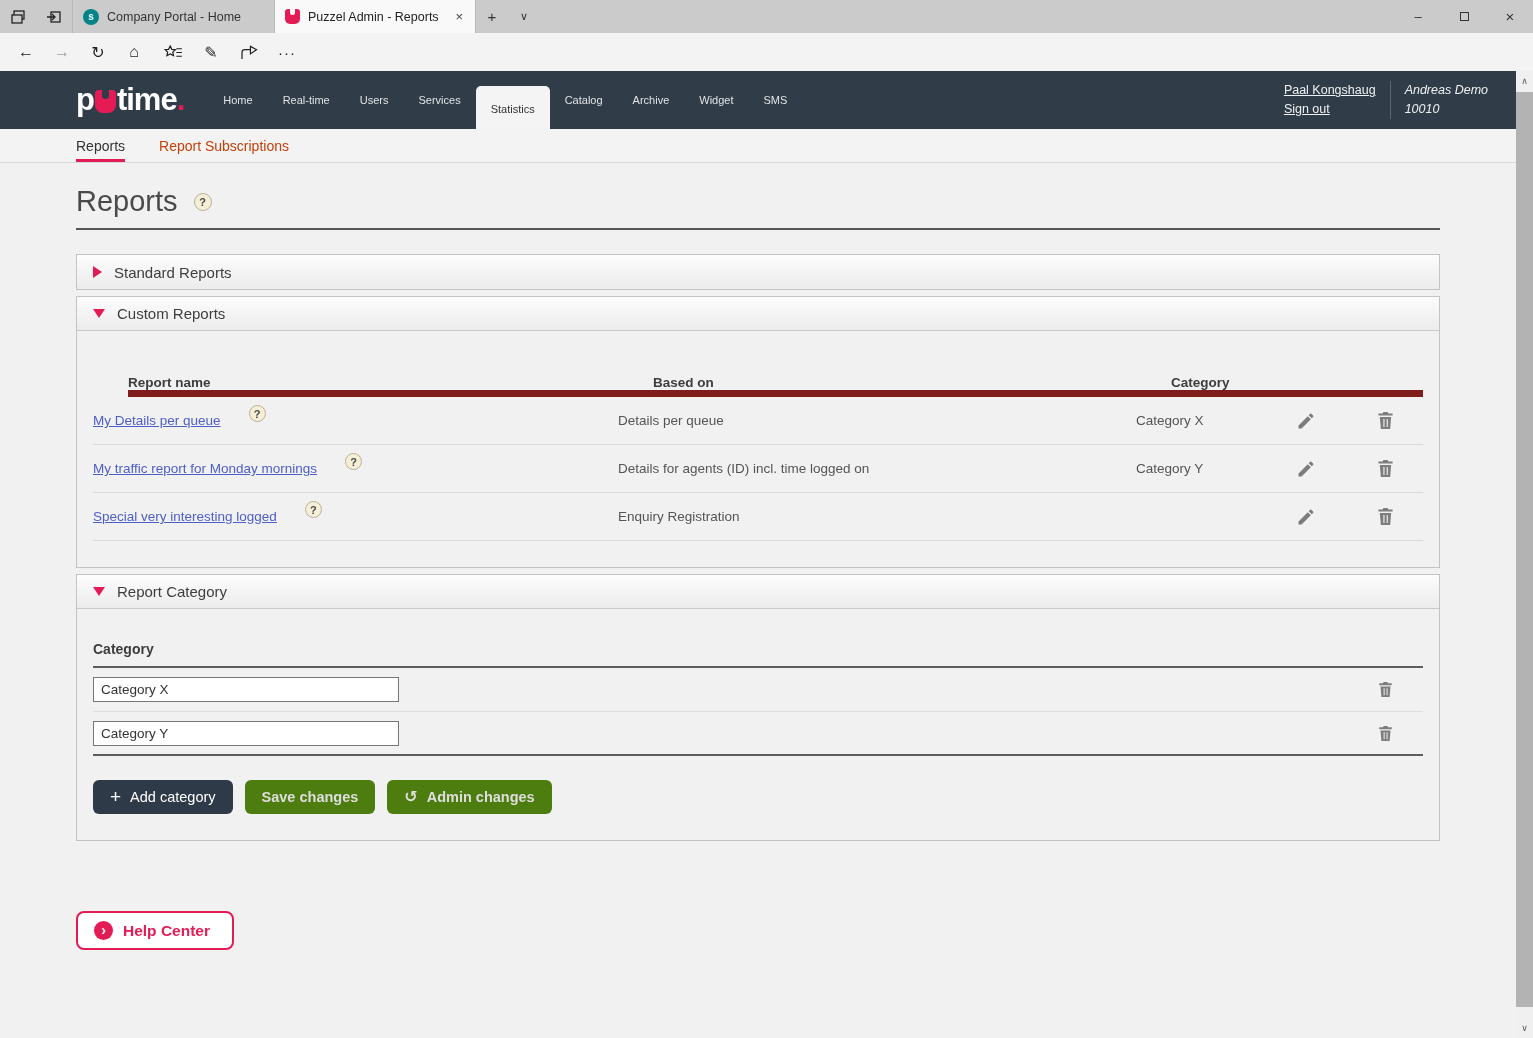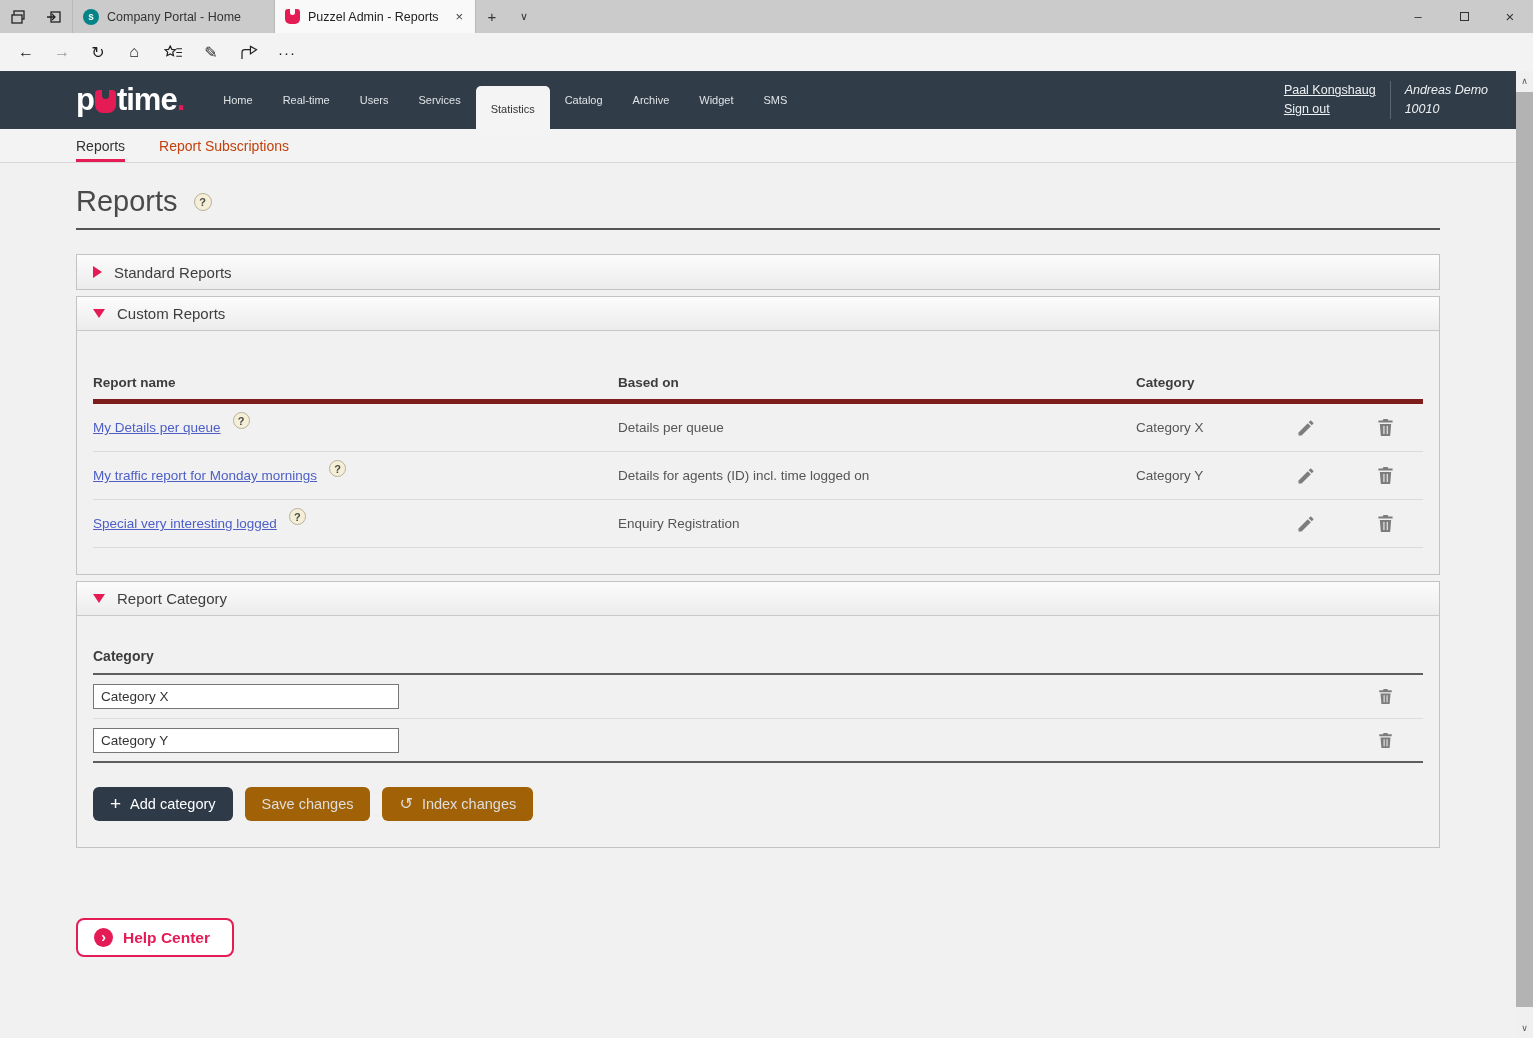--- a/index.html
+++ b/index.html
@@ -90,41 +90,41 @@
   .sec-head-only { border-bottom:none; }
   .sec-body { padding:0 16px 26px 16px; }
 
   .filter-row { padding-top:30px; display:flex; justify-content:flex-end; }
   .filter-input { width:104px; height:24px; border:1px solid #999; border-radius:5px; padding:0 8px; font-size:13px; color:#333;
                   background:#fff; outline:none; }
   .filter-input::placeholder { color:#8a8a8a; }
 
   .rtable { margin-top:44px; }
   .trow { display:grid; grid-template-columns:525px 518px 130px 80px 78px; align-items:center; }
-  .thead { padding-bottom:9px; border-bottom:5px solid #7f1d1d; font-size:13.5px; font-weight:bold; color:#3d3d3d; }
+  .thead { border-bottom:7px solid #7f1d1d; font-size:13.5px; font-weight:bold; color:#3d3d3d;margin-left:35px; }
   .tr { height:48px; border-bottom:1px solid #dadada; font-size:13.5px; color:#555; }
   .rlink { color:#4d5ec7; text-decoration:underline; }
   .tr .qmark { width:17px; height:17px; margin-left:12px; transform:translateY(-7px); }
-  .cell-name { display:flex; align-items:center; }
+  .cell-name { display:flex; align-items:center;gap:16px; }
   .icbtn { display:flex; align-items:center; justify-content:center; }
   .icbtn svg { display:block; }
 
   
   .cat-label { padding-top:32px; font-size:14px; font-weight:bold; color:#3d3d3d; }
   .rule-dark { border-bottom:2px solid #5d5d5d; margin-top:9px; }
   .cat-row { display:flex; align-items:center; height:43px; }
   .cat-row + .cat-row { border-top:1px solid #ddd; }
   .cat-input { width:306px; height:25px; border:1px solid #777; background:#fff; font-size:13.5px; color:#333; padding:0 7px; outline:none; }
   .cat-row .icbtn { margin-left:auto; margin-right:30px; }
   .btn-row { display:flex; gap:12px; margin-top:24px; }
   .btn { border:none; border-radius:6px; font-size:14.5px; padding:9px 17px; display:flex; align-items:center; gap:9px;
          font-family:inherit; }
   .btn-dark { background:#2e3a47; color:#fff; }
   .btn-dark .bplus { font-size:19px; line-height:14px; }
-  .btn-gray { background:#a16207; color:#dedede; }
+  .btn-gray { background:#4d7c0f; color:#dedede;font-weight:bold; }
   .btn-gray .bundo { font-size:16px; line-height:14px; }
 
   .helpcenter { margin:70px 0 0 0; display:inline-flex; align-items:center; gap:10px; background:#fff;
                 border:2px solid #e51b56; border-radius:8px; padding:8px 22px 8px 16px; }
   .hc-circle { width:19px; height:19px; border-radius:50%; background:#e51b56; color:#fff; display:flex; align-items:center;
                justify-content:center; font-size:14px; font-weight:bold; padding-bottom:2px; }
   .hc-label { color:#e51b56; font-size:15.5px; font-weight:bold; }
 
   .gray-ic { color:#7d7d7d; }
 </style>
@@ -352,21 +352,21 @@
           <div class="btn-row">
             <button class="btn btn-dark">
               <span class="bplus">+</span>
               <span>Add category</span>
             </button>
             <button class="btn btn-gray">
               <span>Save changes</span>
             </button>
             <button class="btn btn-gray">
               <span class="bundo">↺</span>
-              <span>Index changes</span>
+              <span>Admin changes</span>
             </button>
           </div>
         </div>
       </div>
 
       
       <div class="helpcenter">
         <span class="hc-circle">›</span>
         <span class="hc-label">Help Center</span>
       </div>

